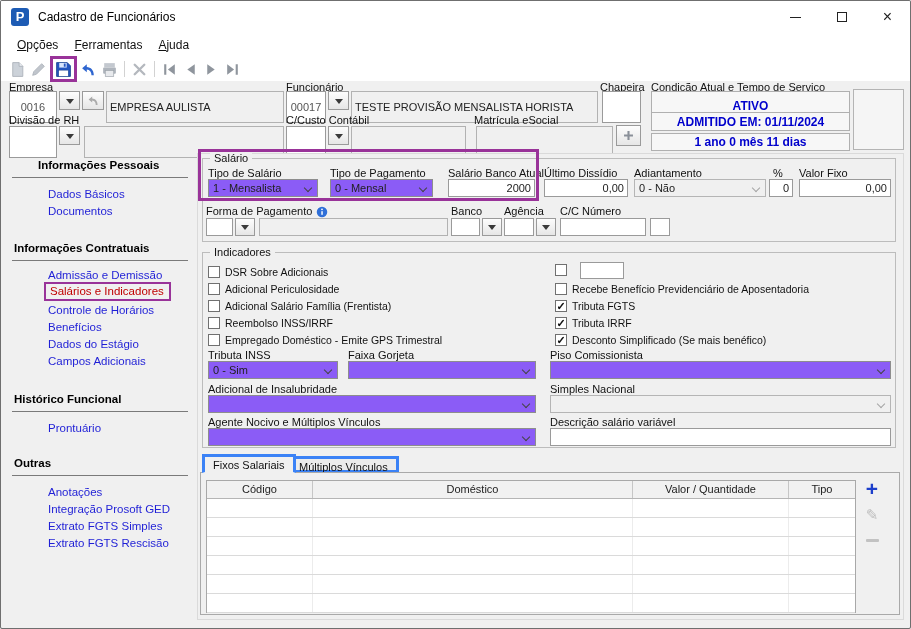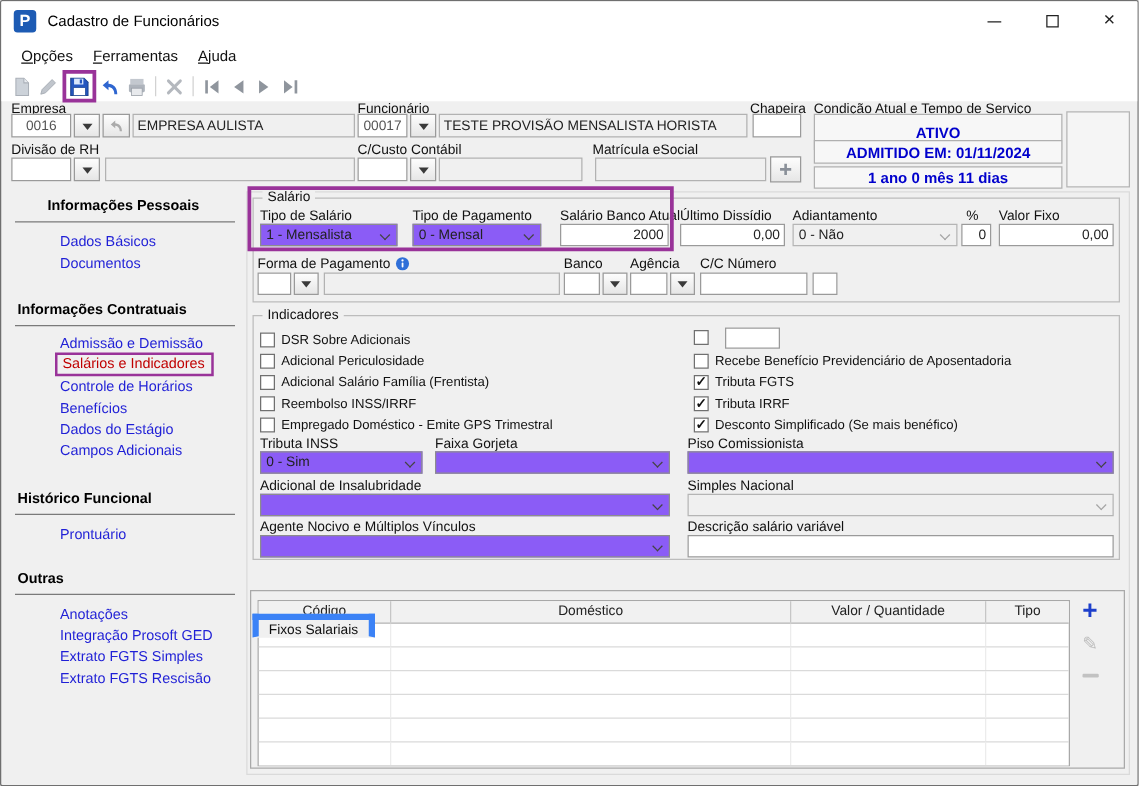--- a/index.html
+++ b/index.html
@@ -25,21 +25,21 @@
   .mitem > span::first-letter { text-decoration:underline; }
 
   
   .toolbar { position:absolute; left:0; top:56px; right:0; height:24px; display:flex; align-items:center; padding-left:6px; }
   .tbtn { width:21px; height:21px; display:flex; align-items:center; justify-content:center; }
   .hlwrap { border:3px solid #993399; padding:0; margin:0 1px; display:flex; align-items:center; justify-content:center; width:27px; height:26px; }
   .tsep { width:1px; height:16px; background:#d2d2d2; margin:0 4px; }
 
   
   .lab { position:absolute; font-size:11px; color:#111; white-space:nowrap; }
-  .fld { position:absolute; height:19px; border:1px solid #9a9a9a; background:#fff; font-size:11px;
+  .fld { position:absolute; height:32px; border:1px solid #9a9a9a; background:#fff; font-size:11px;
          font-family:inherit; padding:0 3px; color:#222; }
   .fld.dis { background:#f0f0f0; border-color:#b2b2b2; }
   .fld.num { text-align:right; }
   .fld.ctr { text-align:center; color:#555; }
   .dbtn { position:absolute; width:21px; height:19px; border:1px solid #9a9a9a;
           background:linear-gradient(#fdfdfd,#e6e6e6); display:flex; align-items:center; justify-content:center; }
   .tri { width:0; height:0; border:4px solid transparent; border-top:5px solid #3a3a3a; margin-top:5px; }
   .sqbtn { position:absolute; border:1px solid #9a9a9a; background:linear-gradient(#fdfdfd,#e6e6e6);
            display:flex; align-items:center; justify-content:center; }
   .sbox { position:absolute; border:1px solid #b0b0b0; background:#f7f7f7; color:#0000cc; font-weight:bold;
@@ -64,22 +64,22 @@
   .chev { position:absolute; right:6px; top:5px; width:6px; height:6px; border-right:1.5px solid #444;
           border-bottom:1.5px solid #444; transform:rotate(45deg); }
   .combo.dis .chev { border-color:#a5a5a5; }
   .chkrow { position:absolute; display:flex; align-items:center; font-size:10.5px; color:#111; white-space:nowrap; height:14px; }
   .chk { width:12px; height:12px; border:1px solid #707070; background:#fff; margin-right:5px;
          font-size:11px; line-height:10px; text-align:center; font-weight:bold; color:#101010; flex:0 0 auto; }
   .inlinefld { height:17px; border:1px solid #9a9a9a; background:#fff; width:44px; margin-left:8px; font-size:11px; font-family:inherit; }
   .info { display:inline-block; vertical-align:-3px; margin-left:4px; }
 
   
-  .tab { position:absolute; font-size:11px; color:#111; border:5px solid #3b82f6; background:#ececec;
-         padding:2px 8px 0 8px; white-space:nowrap;margin-top:37px; }
+  .tab { position:absolute; font-size:11px; color:#111; border:3px solid #3b82f6; background:#ececec;
+         padding:2px 8px 0 8px; white-space:nowrap; }
   .tab.active { background:#f0f0f0; border-bottom:1px solid #f0f0f0; z-index:3; }
   .tabpage { position:absolute; left:2px; right:3px; top:318px; bottom:4px; border:1px solid #a9a9a9; background:#f0f0f0; }
   .grid { position:absolute; left:5px; top:7px; width:650px; height:133px; border:1px solid #a8a8a8; background:#fff; }
   .ghead { display:grid; grid-template-columns:106px 1fr 156px 66px; height:18px; background:#f1f1f1; border-bottom:1px solid #b5b5b5; }
   .ghead > div { font-size:11px; color:#222; text-align:center; line-height:17px; border-right:1px solid #c6c6c6; overflow:hidden; }
   .ghead > div:last-child { border-right:none; }
   .grow { display:grid; grid-template-columns:106px 1fr 156px 66px; height:19px; border-bottom:1px solid #dadada; }
   .grow > div { border-right:1px solid #ececec; }
   .grow > div:last-child { border-right:none; }
   .gact { position:absolute; left:660px; width:22px; text-align:center; cursor:default; }

